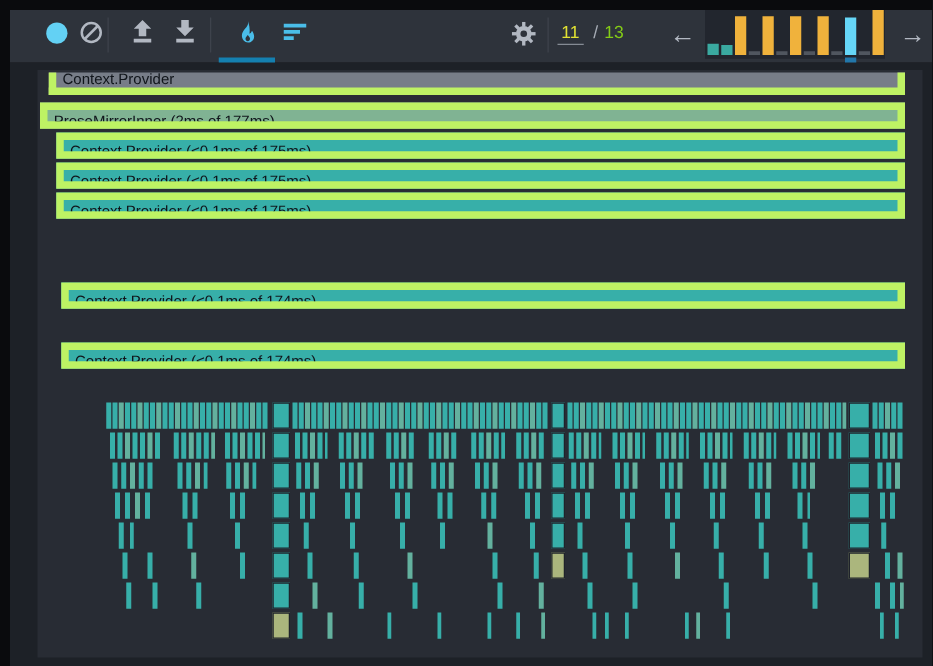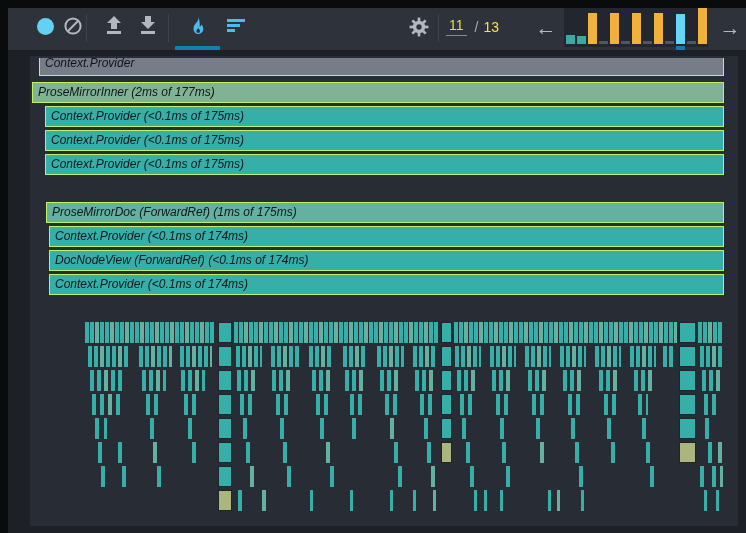--- a/index.html
+++ b/index.html
@@ -14,34 +14,34 @@
   #record-dot{left:29px;top:10px;width:17px;height:17px;border-radius:50%;background:#63d1f4;}
   #clear-btn{left:55px;top:8px;width:20px;height:20px;}
   #upload-btn{left:95px;top:6px;width:22px;height:24px;}
   #download-btn{left:129px;top:6px;width:22px;height:24px;}
   #flame-tab{left:179px;top:5px;width:22px;height:26px;}
   #ranked-tab{left:219px;top:11px;width:20px;height:16px;flex-direction:column;align-items:flex-start;justify-content:flex-start;}
   .rankline{background:#4abde8;height:3px;margin-bottom:2px;}
   #tab-underline{position:absolute;left:167px;top:38px;width:45px;height:4px;background:#1480b0;}
   .divider{position:absolute;top:6px;width:1px;height:28px;background:#3e434c;}
   #settings-btn{left:401px;top:9px;width:20px;height:20px;}
-  #commit-counter{position:absolute;left:438px;top:9px;font-size:14px;display:flex;align-items:center;}
+  #commit-counter{position:absolute;left:438px;top:9px;font-size:14px;display:flex;}
   #commit-index{color:#e2e232;border-bottom:1px solid #858b94;padding:0 3px 2px 3px;cursor:text;}
   #commit-sep{color:#a7adb6;margin:0 5px 0 8px;}
-  #commit-total{color:#fde047;}
+  #commit-total{color:#84cc16;}
   .navarrow{position:absolute;top:4px;width:28px;height:32px;color:#b2b8c2;font-size:21px;
             display:flex;align-items:center;justify-content:center;cursor:pointer;}
   #prev-btn{left:524px;}
   #next-btn{left:708px;}
   #commit-panel{position:absolute;left:556px;top:0px;width:144px;height:39px;background:#22262e;}
   .cbar{position:absolute;width:9px;cursor:pointer;}
   #sel-underline{position:absolute;width:9px;height:4px;background:#2277aa;bottom:-3px;}
   
-  #flame{position:absolute;left:0;top:0;width:746px;height:533px;pointer-events:none;font-style:italic;}
-  .frow{position:absolute;height:21px;border:1px solid #bef264;box-sizing:border-box;
+  #flame{position:absolute;left:0;top:0;width:746px;height:533px;pointer-events:none;}
+  .frow{position:absolute;height:21px;border:6px solid #bef264;box-sizing:border-box;
         overflow:hidden;white-space:nowrap;pointer-events:auto;cursor:pointer;}
   .frow .lbl{font-size:12px;line-height:19px;color:#10151b;padding-left:5px;display:block;}
   .frow.clipped{height:18px;border-top:none;}
   .frow.clipped .lbl{margin-top:-4px;}
   .fbar{position:absolute;height:21px;pointer-events:auto;cursor:pointer;}
   .fbar.wide{border:1px solid #1f232b;box-sizing:border-box;}
 </style>
 </head>
 <body>
 
@@ -152,28 +152,22 @@
       </div>
       <div class="frow" style="left: 45px; top: 106px; width: 679px; background: rgb(55, 175, 169);">
         <span class="lbl">Context.Provider (&lt;0.1ms of 175ms)</span>
       </div>
       <div class="frow" style="left: 45px; top: 130px; width: 679px; background: rgb(55, 175, 169);">
         <span class="lbl">Context.Provider (&lt;0.1ms of 175ms)</span>
       </div>
       <div class="frow" style="left: 45px; top: 154px; width: 679px; background: rgb(55, 175, 169);">
         <span class="lbl">Context.Provider (&lt;0.1ms of 175ms)</span>
       </div>
-      <div class="frow" style="left: 46px; top: 202px; width: 678px; background: rgb(99, 177, 158);">
-        <span class="lbl">ProseMirrorDoc (ForwardRef) (1ms of 175ms)</span>
-      </div>
       <div class="frow" style="left: 49px; top: 226px; width: 675px; background: rgb(55, 175, 169);">
         <span class="lbl">Context.Provider (&lt;0.1ms of 174ms)</span>
-      </div>
-      <div class="frow" style="left: 49px; top: 250px; width: 675px; background: rgb(55, 175, 169);">
-        <span class="lbl">DocNodeView (ForwardRef) (&lt;0.1ms of 174ms)</span>
       </div>
       <div class="frow" style="left: 49px; top: 274px; width: 675px; background: rgb(55, 175, 169);">
         <span class="lbl">Context.Provider (&lt;0.1ms of 174ms)</span>
       </div>
       <div class="fbar" style="left: 85px; top: 322px; width: 4px; background: rgb(55, 175, 169);"></div>
       <div class="fbar" style="left: 90px; top: 322px; width: 4px; background: rgb(55, 175, 169);"></div>
       <div class="fbar" style="left: 95px; top: 322px; width: 4px; background: rgb(99, 177, 158);"></div>
       <div class="fbar" style="left: 100px; top: 322px; width: 4px; background: rgb(55, 175, 169);"></div>
       <div class="fbar" style="left: 105px; top: 322px; width: 4px; background: rgb(55, 175, 169);"></div>
       <div class="fbar" style="left: 110px; top: 322px; width: 4px; background: rgb(99, 177, 158);"></div>

